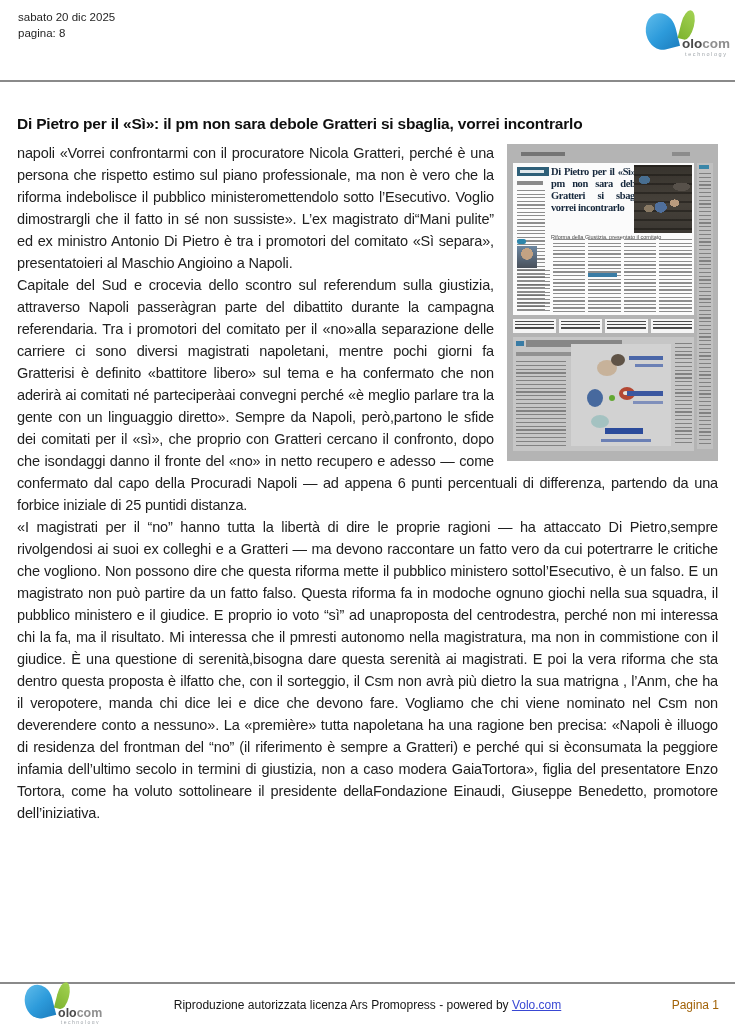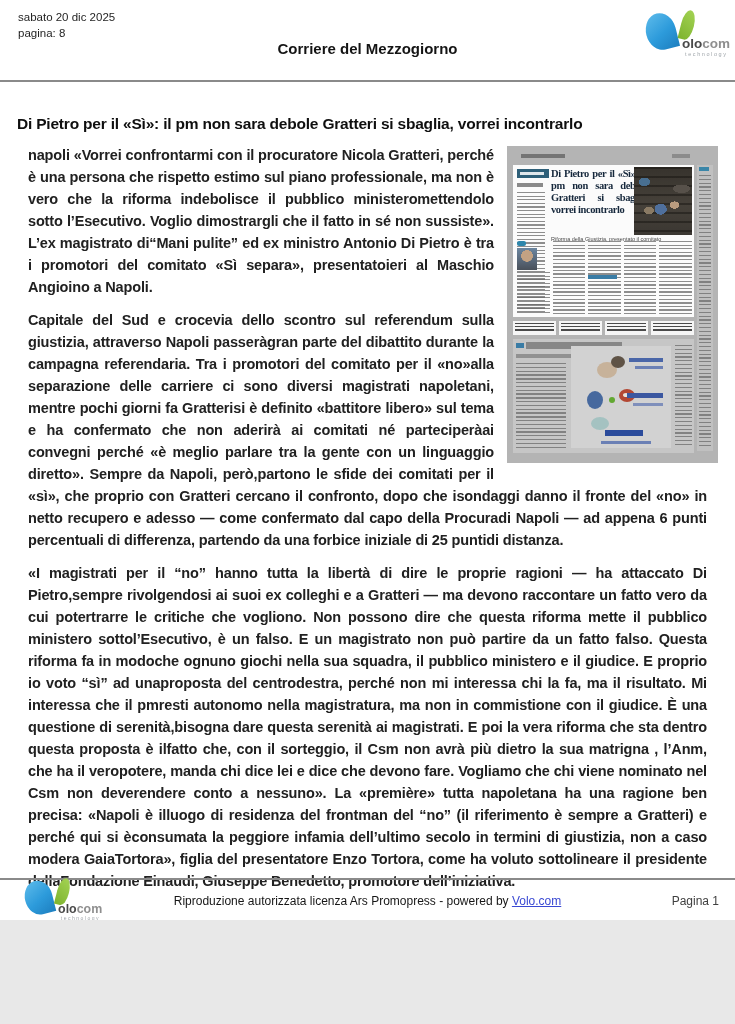--- a/index.html
+++ b/index.html
@@ -1,17 +1,17 @@
 <!DOCTYPE html>
 <html><head>
 <meta charset="utf-8">
 <style>
   html,body{margin:0;padding:0;background:#e8e8e8;}
   .page{
-    position:relative; width:735px; height:920px; margin:0 auto;
+    position:relative; width:735px; height:1024px; margin:0 auto;
     background:#ffffff; overflow:hidden;
     font-family:"Liberation Sans", sans-serif; color:#1c1c1c;
     box-sizing:border-box;
   }
   
   .page-header{position:relative; height:82px;}
   .meta{position:absolute; left:18px; top:10px; font-size:11.5px; line-height:1.35; color:#1f1f1f;}
   .source{position:absolute; left:0; right:0; top:40px; text-align:center; font-size:15px; font-weight:bold; color:#141414;}
   .rule{height:2px; background:#8a8a8a;}
   .rule-top{position:absolute; left:0; right:0; bottom:0;}
@@ -26,21 +26,21 @@
   .leaf-green{left:36px; top:2px; width:13px; height:30px;
     background:linear-gradient(210deg,#a5d455 0%,#7db32e 100%);
     border-radius:95% 95% 95% 0; transform:rotate(14deg);}
   .vlogo-text{position:absolute; left:37px; top:28px; font-size:13.5px; font-weight:bold; color:#4a4a4a; letter-spacing:0;}
   .vlogo-text .com{color:#8f8f8f;}
   .vlogo-tag{position:absolute; left:40px; top:43px; font-size:5.5px; color:#a0a6ab; letter-spacing:1.6px;}
 
   
   .headline{margin:33px 17px 9px 17px; font-size:15.5px; font-weight:bold; color:#0f0f0f; letter-spacing:-0.2px; white-space:nowrap; overflow:hidden;}
   .article-body{margin:0 17px; text-align:justify; font-size:14.5px; line-height:22px; letter-spacing:-0.15px; color:#212121;}
-  .article-body p{margin:11px;font-weight:bold;}
+  .article-body p{margin:0;}
 
   
   .clipping{position:relative; float:right; width:211px; height:317px; margin:2px 0 8px 13px;
     background:#b4b4b4; overflow:hidden;}
   .clip-inner{position:absolute; inset:0; filter:blur(0.35px);}
   .clip-mast-l{position:absolute; top:8px; left:14px; width:44px; height:4px; background:#747474;}
   .clip-mast-r{position:absolute; top:8px; right:28px; width:18px; height:4px; background:#8c8c8c;}
 
   .clip-sheet{position:absolute; top:19px; left:6px; right:24px; height:152px; background:#fbfbfb;}
   .kicker{position:absolute; left:4px; top:4px; width:32px; height:9px; background:#2e5f78;}
@@ -103,33 +103,32 @@
   .ad-logo{position:absolute; left:34%; bottom:12%; width:38px; height:6px; background:#2b4b9b;}
   .ad-foot{position:absolute; left:30%; bottom:4%; width:50px; height:3px; background:#6b80b5;}
 
   
   .page-footer{position:absolute; left:0; right:0; bottom:0; height:42px;}
   .rule-bottom{position:absolute; top:0; left:0; right:0;}
   .footer-row{position:absolute; top:2px; left:0; right:0; bottom:0;}
   .vlogo-footer{position:absolute; left:24px; top:-4px; transform:scale(.92); transform-origin:left top;}
   .license{position:absolute; left:0; right:0; top:14px; text-align:center; font-size:12px; color:#161616;}
   .volo-link{color:#3948d3; text-decoration:underline;}
-  .pagenum{position:absolute; right:16px; top:14px; font-size:12px; color:#404040;padding-left:24px;}
+  .pagenum{position:absolute; right:16px; top:14px; font-size:12px; color:#a16207;padding-left:24px;}
 </style>
 </head>
 <body>
 
 <div class="page">
 
   <div class="page-header">
     <div class="meta">
       <div>sabato 20 dic 2025</div>
       <div>pagina: 8</div>
     </div>
-    <div class="source">Corriere del Mezzogiorno</div>
     <div class="vlogo vlogo-top">
       <span class="leaf leaf-blue"></span>
       <span class="leaf leaf-green"></span>
       <span class="vlogo-text"><span>olo</span><span class="com">com</span></span>
       <span class="vlogo-tag">technology</span>
     </div>
     <div class="rule rule-top"></div>
   </div>
 
   <h1 class="headline">Di Pietro per il «Sì»: il pm non sara debole Gratteri si sbaglia, vorrei incontrarlo</h1>

